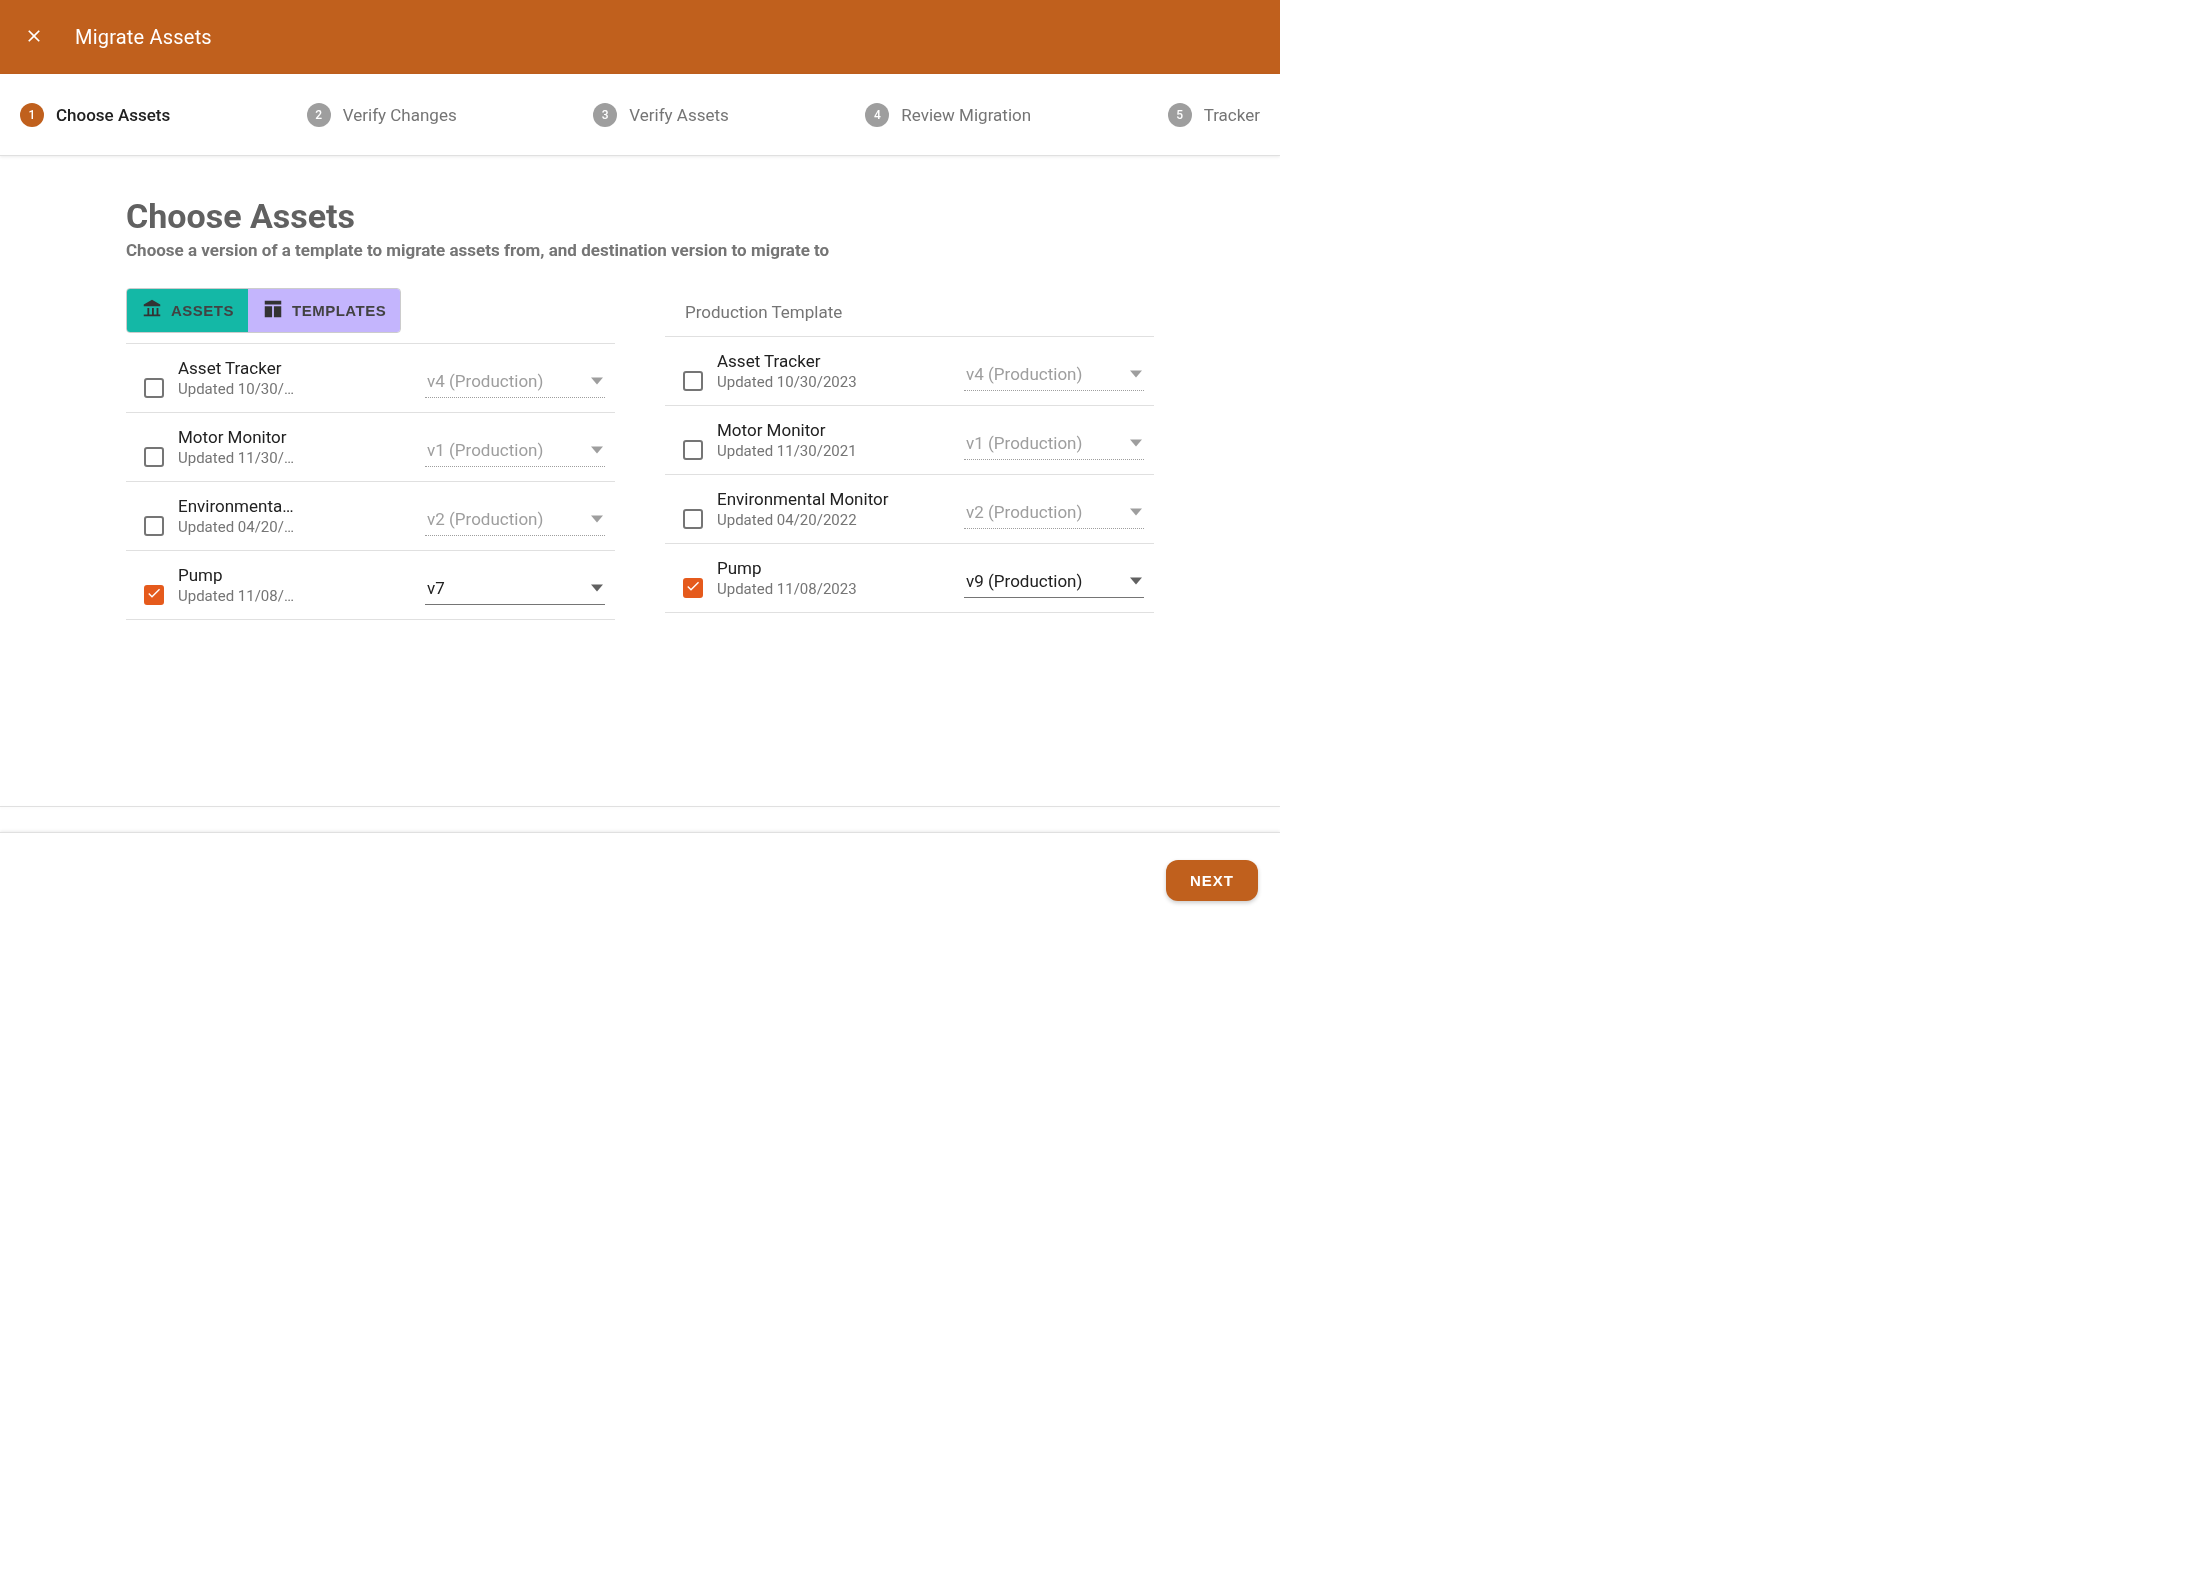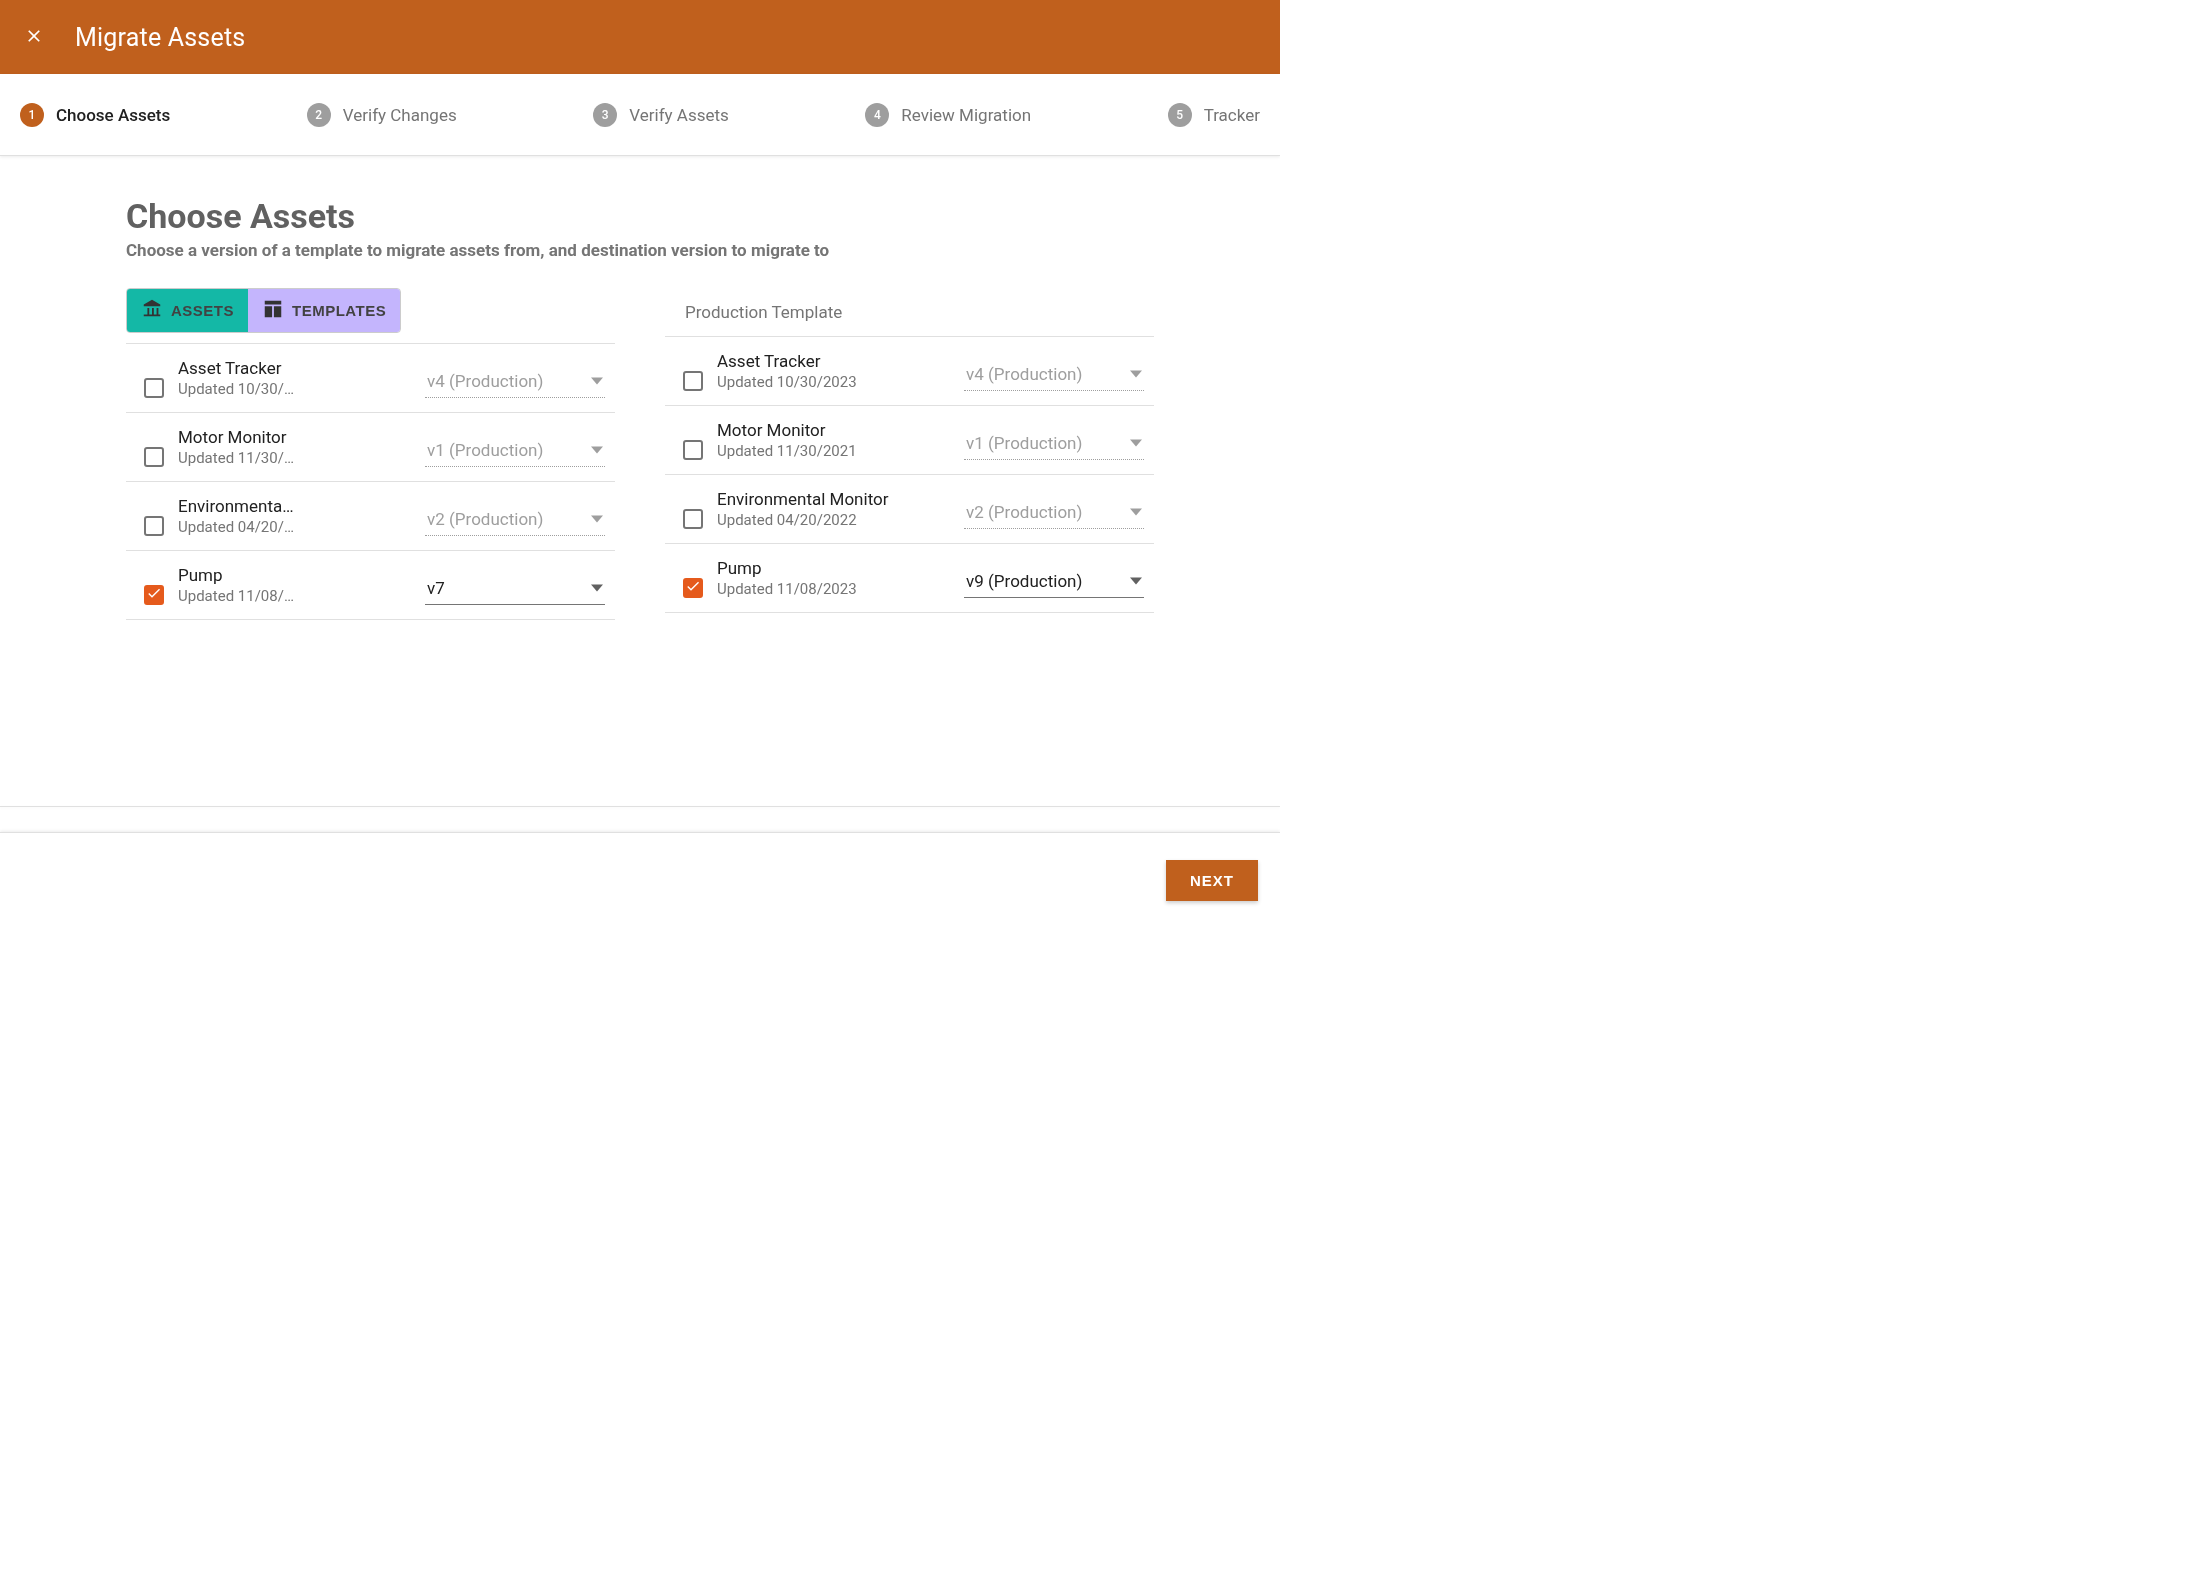--- a/index.html
+++ b/index.html
@@ -27,21 +27,21 @@
       color: #fff;
       cursor: pointer;
       width: 28px;
       height: 28px;
       display: flex;
       align-items: center;
       justify-content: center;
     }
     .close-btn svg { width: 20px; height: 20px; fill: #fff; }
     .app-title {
-      font-size: 25px;
+      font-size: 20px;
       font-weight: 400;
       margin-left: 27px;
       letter-spacing: 0.2px;
     }
 
     
     .stepper {
       display: flex;
       align-items: center;
       justify-content: space-between;
@@ -223,21 +223,21 @@
       bottom: 120px;
       left: 0;
       right: 0;
       border-top: 1px solid #e0e0e0;
       box-shadow: 0 1px 3px rgba(0,0,0,0.05);
     }
     .next-btn {
       background: #c0601d;
       color: #fff;
       border: none;
-      border-radius: 0;
+      border-radius: 12px;
       padding: 12px 24px;
       font-size: 15px;
       font-weight: 700;
       letter-spacing: 1px;
       cursor: pointer;
       box-shadow: 0 2px 4px rgba(0,0,0,0.2);
     }
   </style>
 </head>
 <body>

